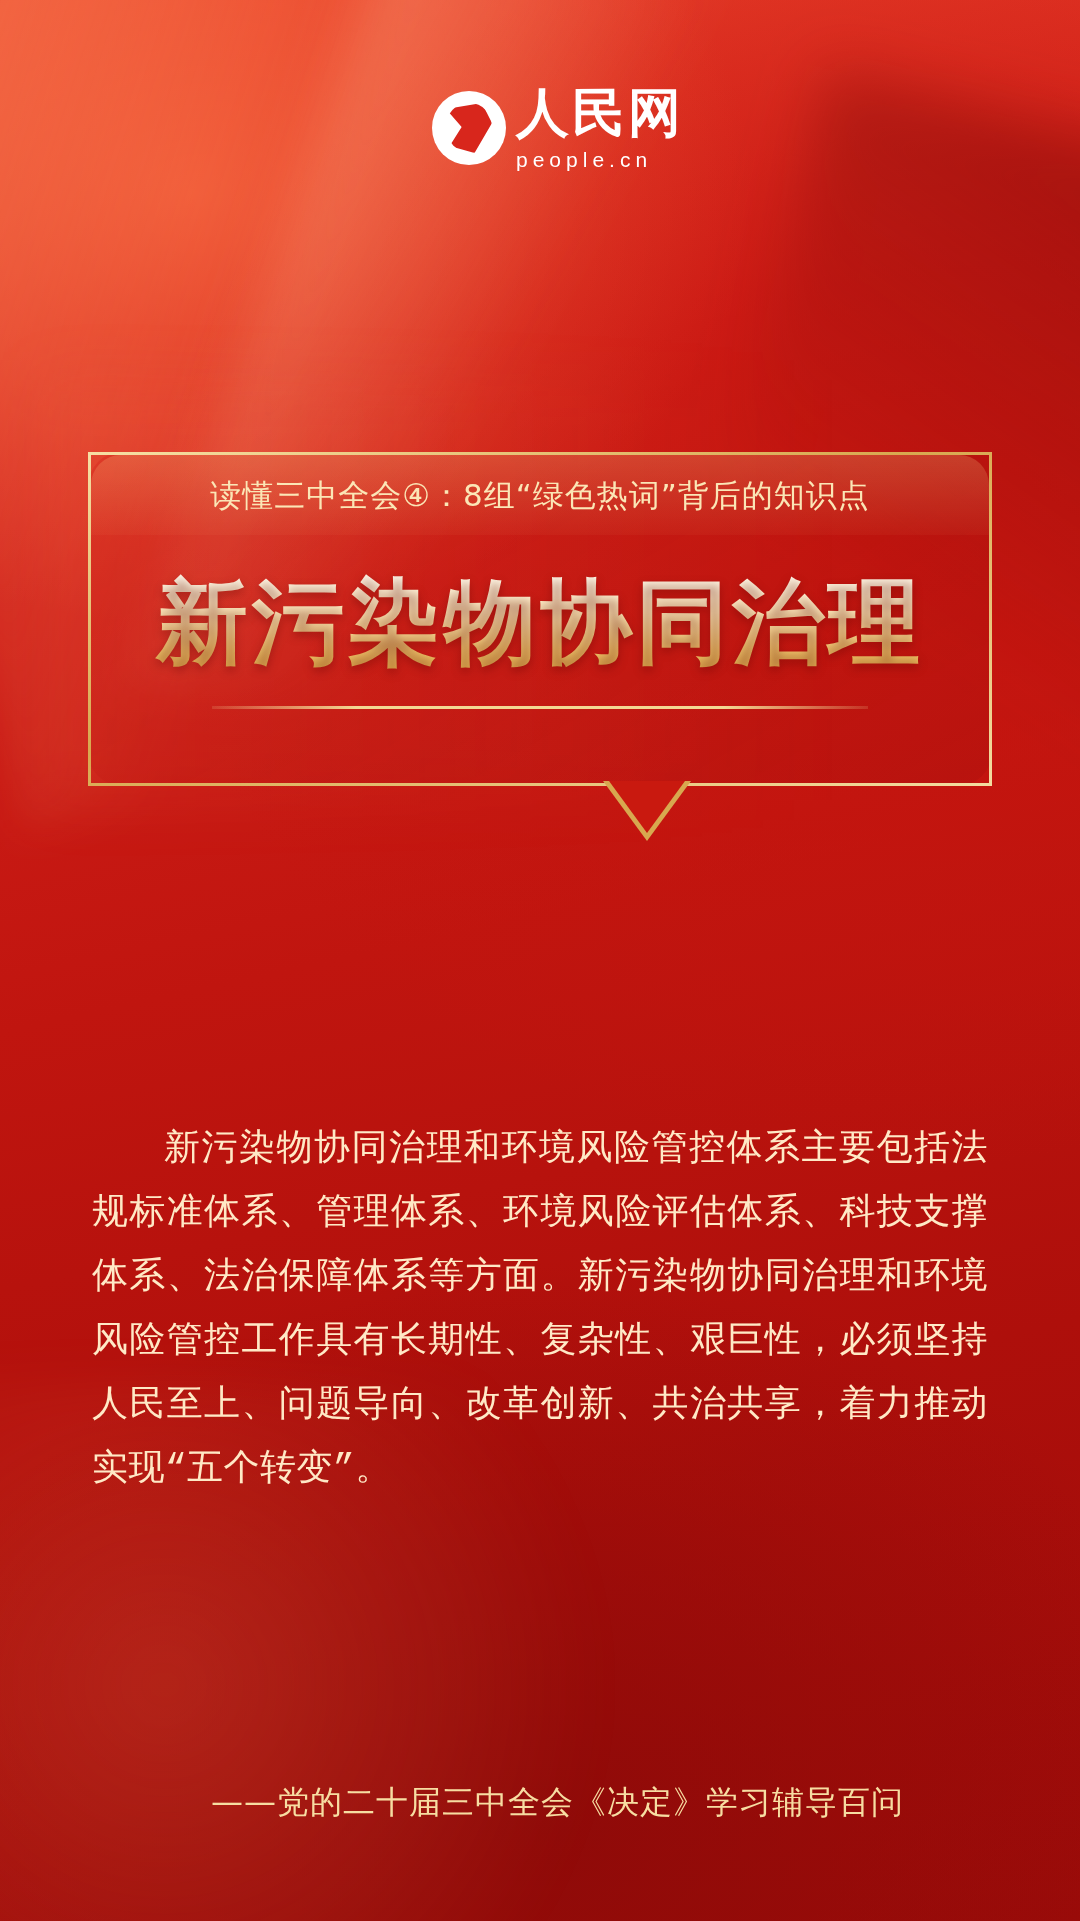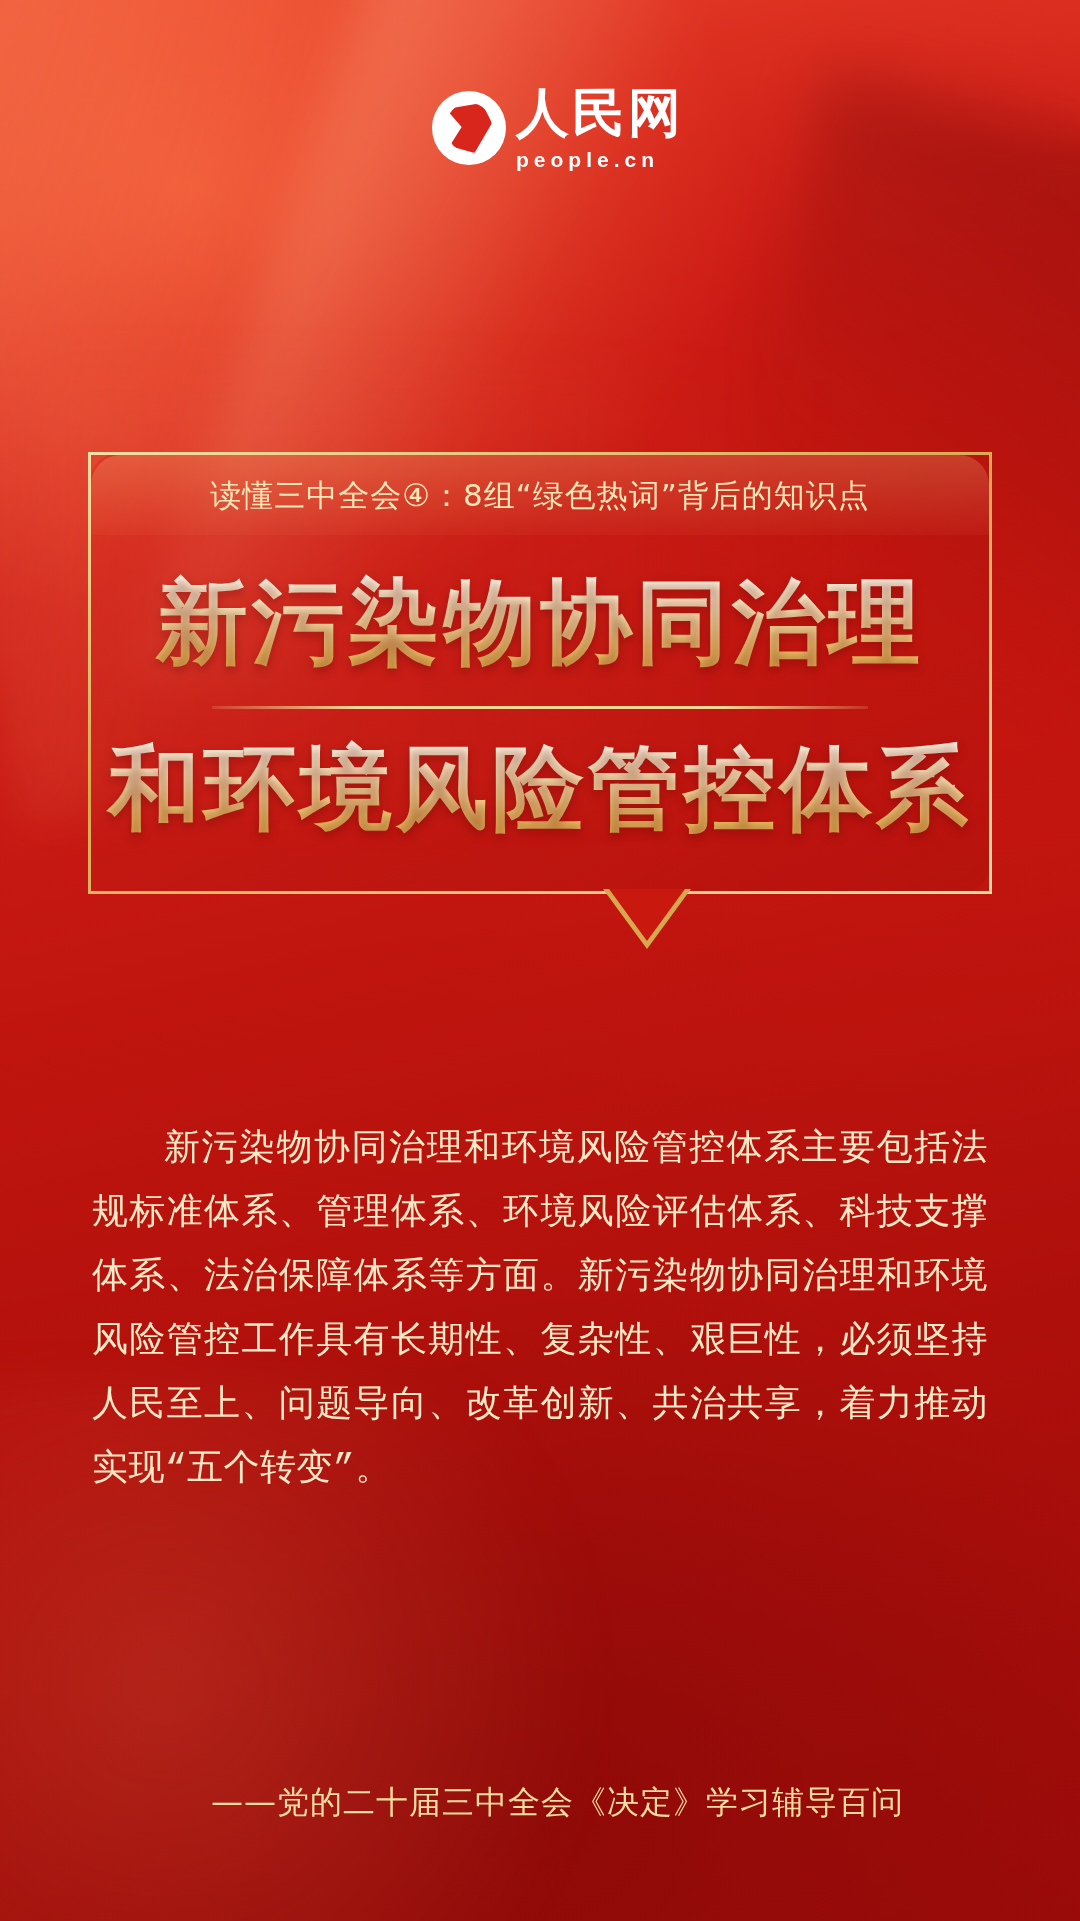--- a/index.html
+++ b/index.html
@@ -96,21 +96,21 @@
   .logo-cn {
     font-size: 53px;
     font-weight: 700;
     color: #ffffff;
     letter-spacing: 3px;
     font-family: "DejaVu Sans", "Liberation Sans", sans-serif;
   }
   .logo-en {
     margin-top: 10px;
     font-size: 21px;
-    font-weight: 700;
+    font-weight: 400;
     color: #ffffff;
     letter-spacing: 5px;
   }
 
   
   .bubble {
     position: absolute;
     top: 452px;
     left: 88px;
     width: 904px;
@@ -223,21 +223,20 @@
     </div>
   </div>
 
   <div class="bubble">
     <div class="bubble-head">
       <div class="kicker">读懂三中全会④：8组“绿色热词”背后的知识点</div>
     </div>
     <div class="bubble-body">
       <div class="headline">新污染物协同治理</div>
       <div class="headline-rule"></div>
-      <div class="headline">和环境风险管控体系</div>
     </div>
     <div class="bubble-tail"></div>
   </div>
 
   <div class="para">新污染物协同治理和环境风险管控体系主要包括法规标准体系、管理体系、环境风险评估体系、科技支撑体系、法治保障体系等方面。新污染物协同治理和环境风险管控工作具有长期性、复杂性、艰巨性，必须坚持人民至上、问题导向、改革创新、共治共享，着力推动实现“五个转变”。</div>
 
   <div class="footer">——党的二十届三中全会《决定》学习辅导百问</div>
 
 </div>
 

